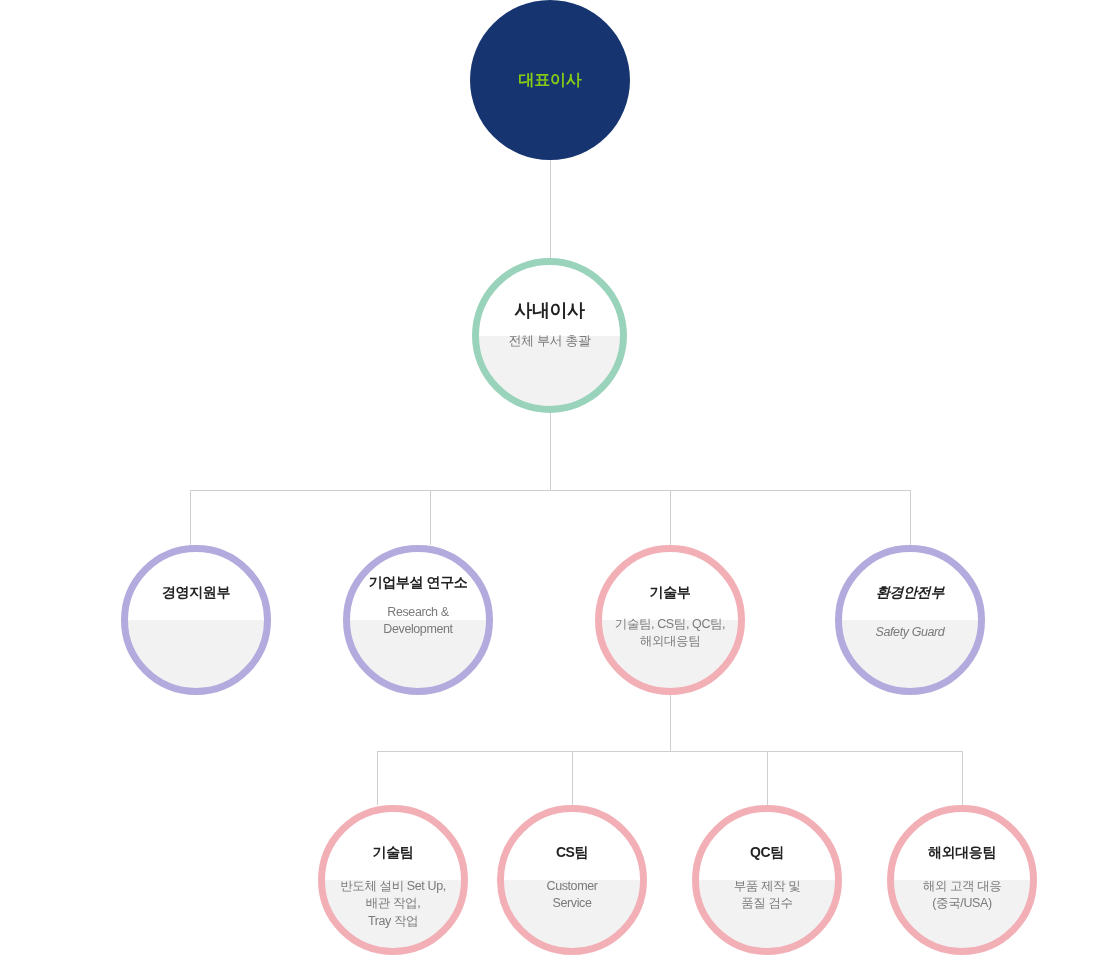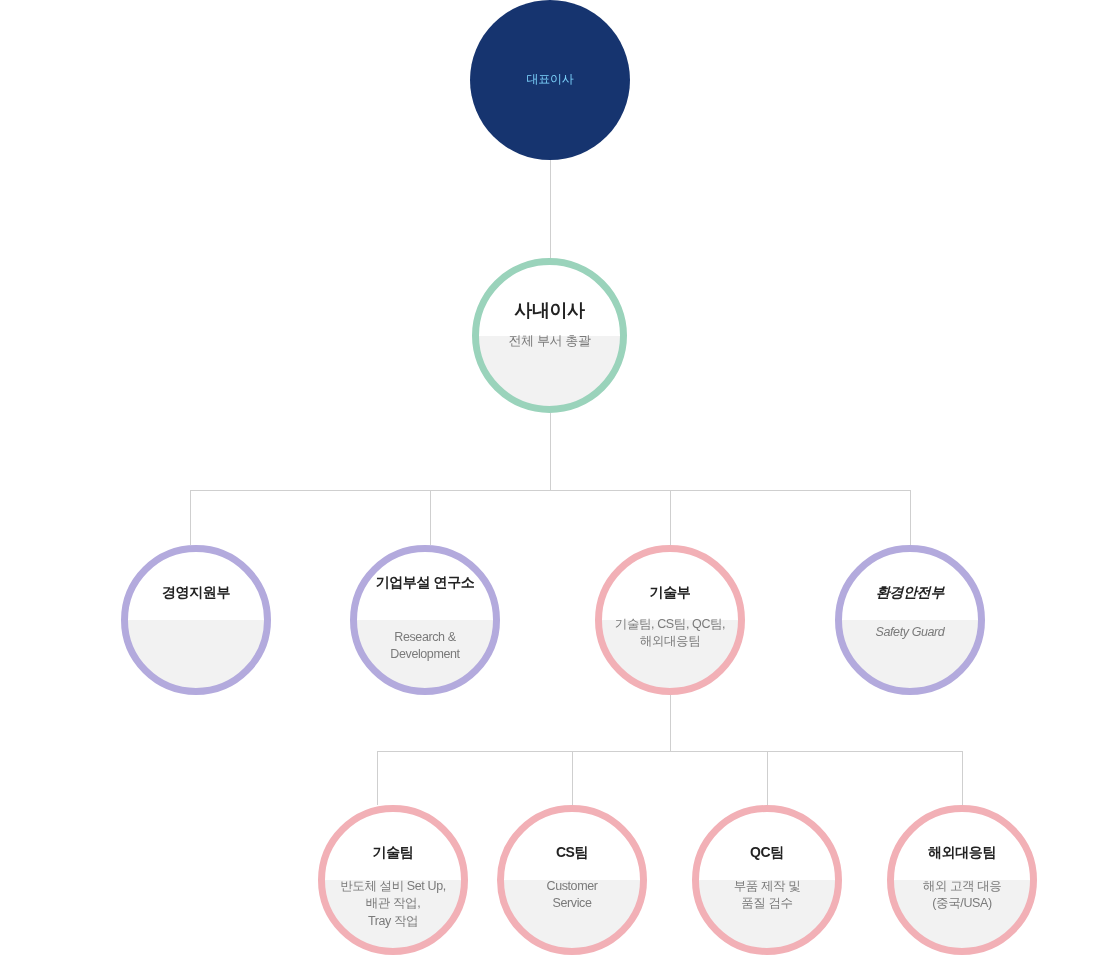--- a/index.html
+++ b/index.html
@@ -44,23 +44,23 @@
   
   .node-root {
     width: 160px;
     height: 160px;
     left: 470px;
     top: 0px;
     border: none;
     justify-content: center;
   }
   .node-root .node-title {
-    color: #7dd3fc;
-    font-size: 12px;
-    font-weight: normal;
+    color: #84cc16;
+    font-size: 16px;
+    font-weight: bold;
     letter-spacing: -0.3px;
     line-height: 1.3;
   }
 
   
   .node-ring {
     border-style: solid;
     border-width: 7px;
     background:
       linear-gradient(to bottom,
@@ -153,21 +153,21 @@
 
   <div class="node node-ring node-exec" style="border-color: rgb(154, 211, 187);">
     <div class="node-title">사내이사</div>
     <div class="node-desc">전체 부서 총괄</div>
   </div>
 
   <div class="node node-ring node-dept one-line" style="left: 121px; border-color: rgb(179, 170, 221);">
     <div class="node-title">경영지원부</div>
   </div>
 
-  <div class="node node-ring node-dept two-line" style="left: 350px; border-color: rgb(179, 170, 221); gap: 25px;">
+  <div class="node node-ring node-dept two-line" style="left: 343px; border-color: rgb(179, 170, 221);">
     <div class="node-title">기업부설
 연구소</div>
     <div class="node-desc">Research &amp;
 Development</div>
   </div>
 
   <div class="node node-ring node-dept one-line desc-two" style="left: 595px; border-color: rgb(242, 176, 182);">
     <div class="node-title">기술부</div>
     <div class="node-desc">기술팀, CS팀, QC팀,
 해외대응팀</div>

